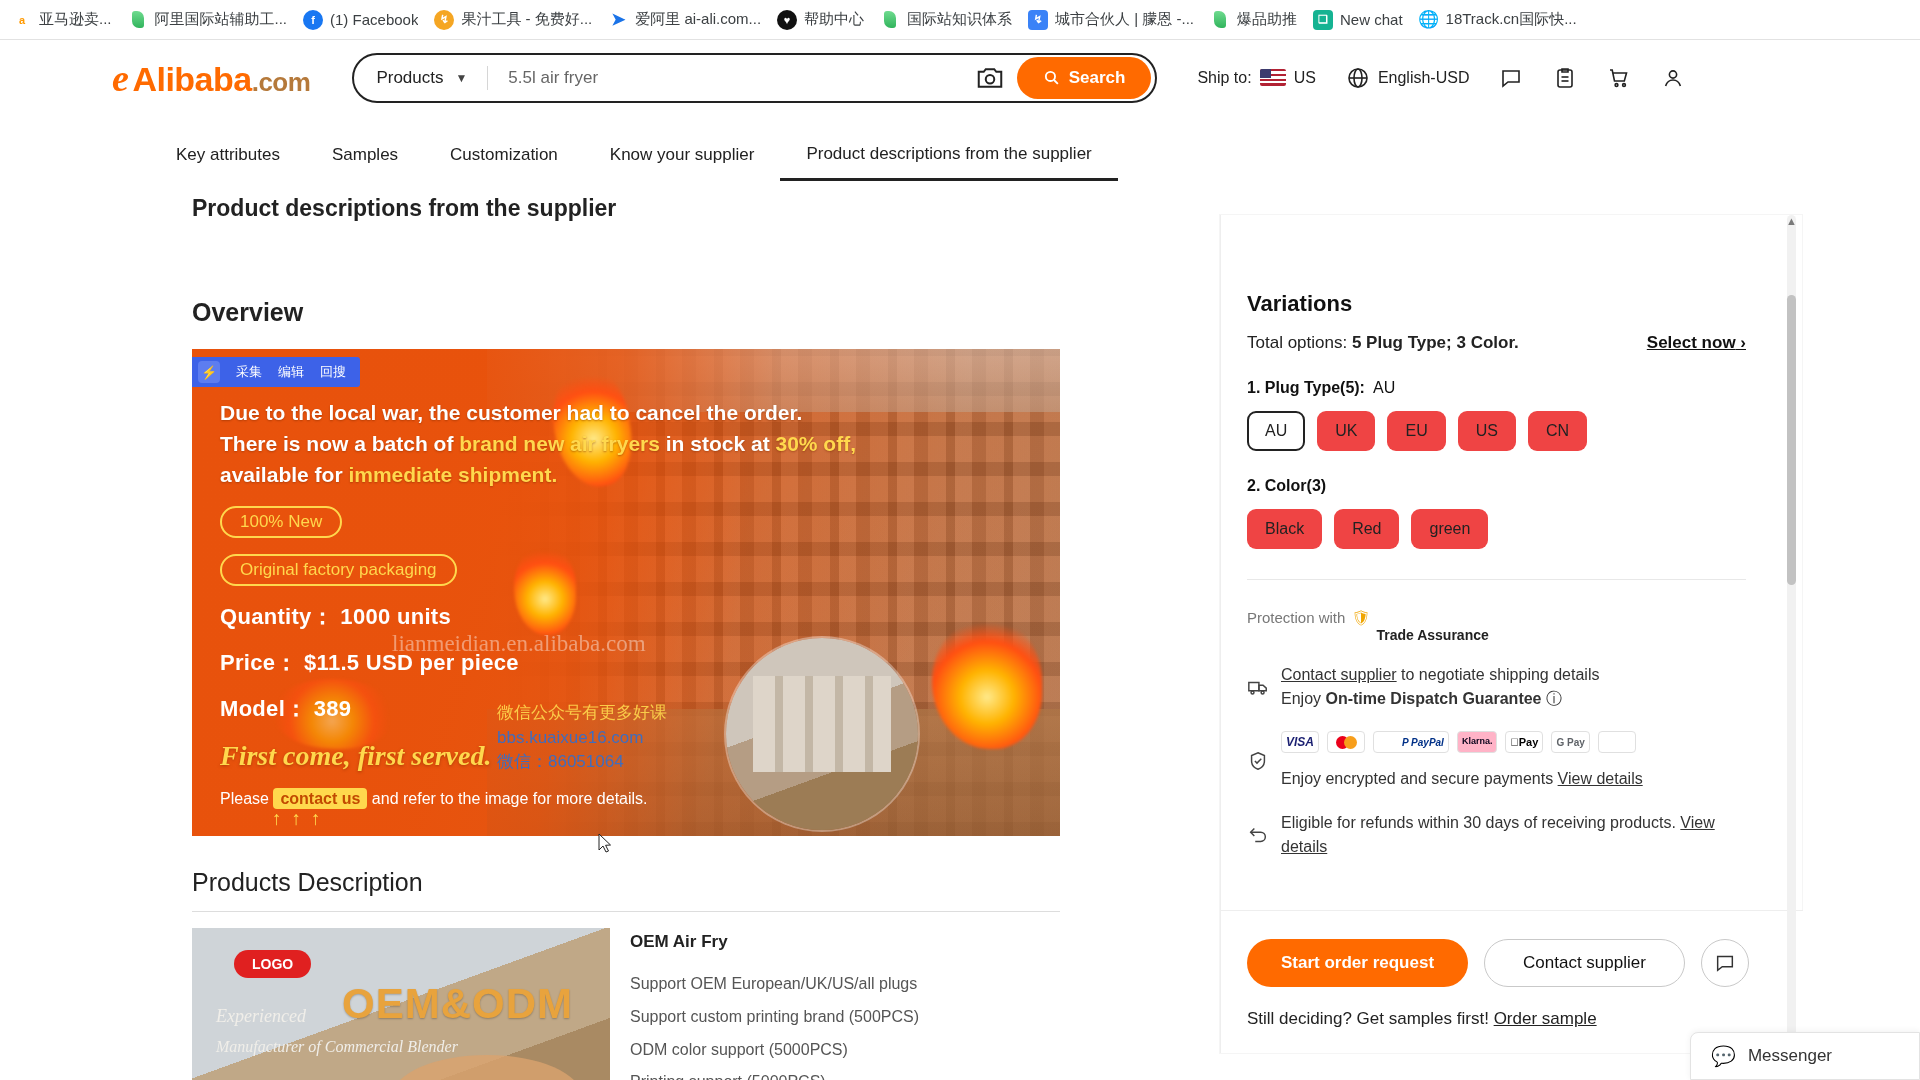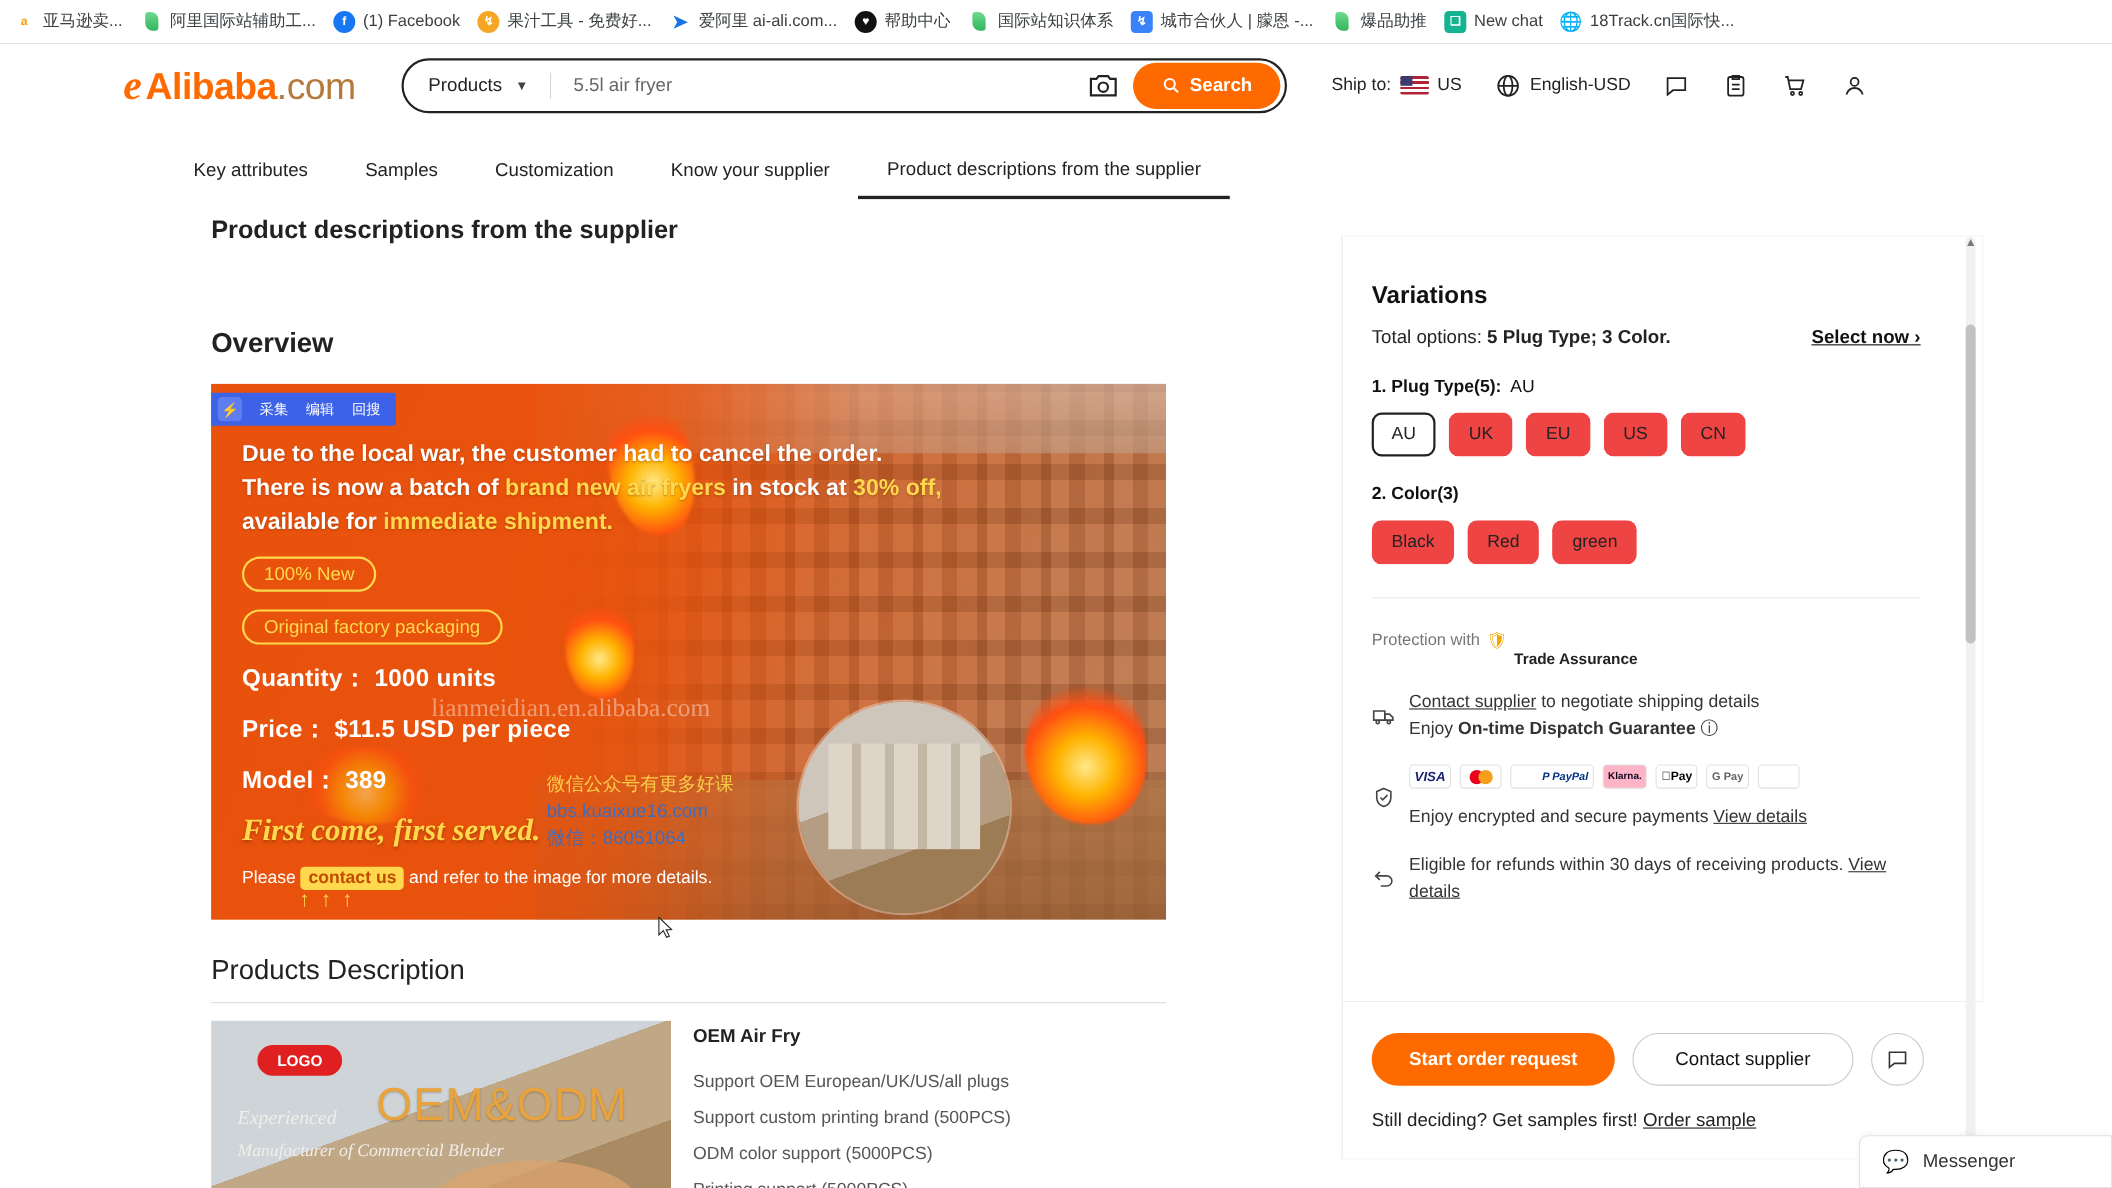--- a/index.html
+++ b/index.html
@@ -53,21 +53,21 @@
   }
   .logo {
     margin-left: 112px; display: flex; align-items: baseline;
     font-size: 34px; font-weight: bold; letter-spacing: -0.5px;
   }
   .logo-mark {
     color: #ff6a00; font-size: 38px; font-style: italic; font-weight: bold;
     margin-right: 4px; font-family: "Liberation Serif", serif;
   }
   .logo-alibaba { color: #ff6a00; }
-  .logo-com { color: #b5793a; font-weight: normal; font-size: 34px; }
+  .logo-com { color: #b5793a; font-weight: bold; font-size: 26px; }
 
   .search-wrap {
     margin-left: 42px; display: flex; align-items: center;
     width: 805px; height: 50px;
     border: 2px solid #222; border-radius: 26px; background: #fff;
     padding: 0 4px 0 22px;
   }
   .cat-select {
     display: flex; align-items: center; gap: 12px;
     font-size: 17px; color: #222; white-space: nowrap;
@@ -229,21 +229,21 @@
     background: linear-gradient(160deg,#cdd2d6 0 48%, #b9a徒 48%);
     background: linear-gradient(160deg,#cfd4d8 0 46%, #c0a887 46% 74%, #a98a63 74%);
   }
   .prod-img .logo-badge {
     position: absolute; left: 42px; top: 22px;
     background: #e02020; color: #fff; font-size: 14px; font-weight: bold;
     padding: 6px 18px; border-radius: 16px;
   }
   .prod-img .oem-text {
     position: absolute; left: 150px; top: 52px;
-    font-size: 42px; font-weight: normal; color: #e8a33d; letter-spacing: 1px;
+    font-size: 42px; font-weight: bold; color: #e8a33d; letter-spacing: 1px;
     text-shadow: 0 1px 2px rgba(0,0,0,.25);
   }
   .prod-img .exp1 {
     position: absolute; left: 24px; top: 78px; font-size: 18px; color: #f0eee9;
     font-family: "Liberation Serif", serif; font-style: italic;
   }
   .prod-img .exp2 {
     position: absolute; left: 24px; top: 110px; font-size: 16px; color: #f0eee9;
     font-family: "Liberation Serif", serif; font-style: italic;
   }
@@ -255,21 +255,21 @@
   .prod-title { font-size: 17px; font-weight: bold; color: #222; margin-bottom: 16px; }
   .prod-li { font-size: 16px; color: #555; line-height: 2.05; }
 
   
   .right-panel {
     position: absolute; left: 1220px; top: 20px; width: 582px; height: 838px;
     background: #fff; border-left: 1px solid #eee;
     box-shadow: 0 0 0 1px rgba(0,0,0,0.04);
   }
   .rp-scroll { padding: 40px 56px 0 26px; height: 660px; overflow: hidden; }
-  .rp-h { font-size: 22px; font-weight: bold; color: #111; }
+  .rp-h { font-size: 22px; font-weight: bold; color: #111; margin-top: 36px; }
   .rp-sub { font-size: 17px; color: #222; margin-top: 16px; display: flex; align-items: baseline; }
   .rp-sub b { font-weight: bold; }
   .select-now {
     margin-left: auto; font-size: 17px; color: #111; font-weight: bold;
     text-decoration: underline; white-space: nowrap; cursor: pointer;
   }
   .opt-label { font-size: 16px; color: #111; margin-top: 26px; }
   .opt-label b { font-weight: bold; }
   .chip-row { display: flex; gap: 12px; margin-top: 14px; flex-wrap: wrap; }
   .chip {

